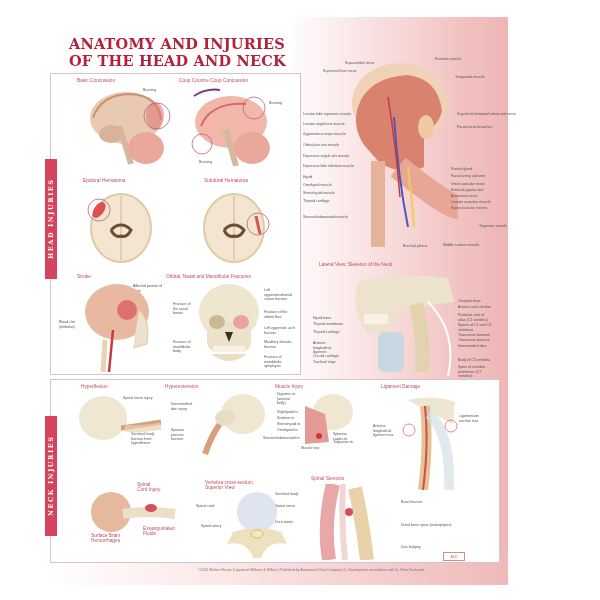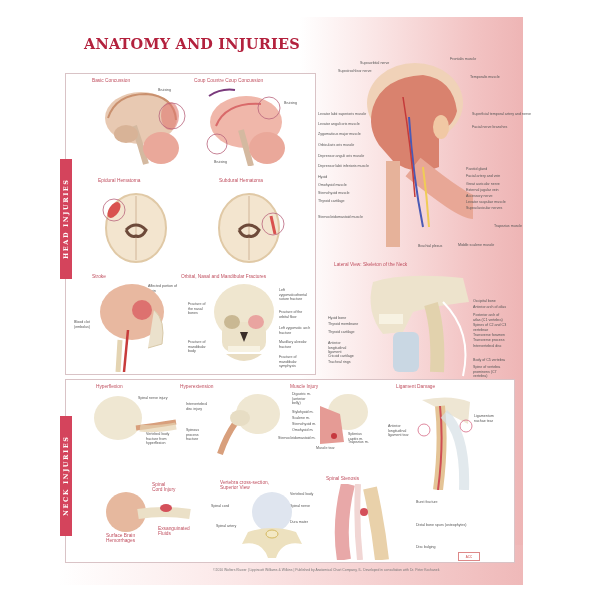--- a/index.html
+++ b/index.html
@@ -1,17 +1,17 @@
 <!DOCTYPE html>
 <html><head>
 <meta charset="utf-8">
 <style>
   html, body { margin:0; padding:0; }
   body { width:600px; height:600px; background:#ffffff; position:relative; overflow:hidden; font-family:"Liberation Sans", sans-serif; }
-  .poster { position:absolute; left:58px; top:17px; width:465px; height:568px; background:linear-gradient(90deg,#ffffff 0%,#ffffff 52%,#fbe9e9 66%,#f2c2c2 90%,#eeb5b5 100%); }
+  .poster { position:absolute; left:43px; top:17px; width:465px; height:568px; background:linear-gradient(90deg,#ffffff 0%,#ffffff 52%,#fbe9e9 66%,#f2c2c2 90%,#eeb5b5 100%); }
   .poster-bottom { position:absolute; left:0; right:0; bottom:0; height:40px; background:linear-gradient(90deg,#fff 0%,#fbe6e6 40%,#efb9b9 100%); }
   .title { position:absolute; left:26px; top:18px; color:#b3213d; font-family:"DejaVu Serif", serif; font-weight:bold; font-size:14.5px; line-height:17px; letter-spacing:0.2px; }
   .panel { position:absolute; background:#fff; border:1px solid #d9c3c6; }
   .panel-head { left:7px; top:56px; width:249px; height:300px; }
   .panel-neck { left:7px; top:362px; width:448px; height:182px; }
   .side-tab { position:absolute; width:12px; background:#d4445c; color:#fff; font-family:"DejaVu Serif",serif; font-weight:bold; font-size:6.5px; letter-spacing:1.6px; writing-mode:vertical-rl; transform:rotate(180deg); text-align:center; display:flex; align-items:center; justify-content:center; }
   .tab-head { left:-6px; top:85px; height:120px; }
   .tab-neck { left:-6px; top:36px; height:120px; }
   .cap { position:absolute; font-size:4.8px; color:#c05060; white-space:nowrap; }
   .lbl { position:absolute; font-size:3.6px; color:#555; white-space:nowrap; line-height:4.5px; }
@@ -22,20 +22,21 @@
   svg { display:block; }
 </style>
 </head>
 <body>
 
 <div class="poster">
   <div class="poster-bottom"></div>
 
   <div class="title">
     <div>ANATOMY AND INJURIES</div>
+    <div>OF THE HEAD AND NECK</div>
   </div>
 
   <div class="panel panel-head">
     <div class="side-tab tab-head">HEAD INJURIES</div>
 
     <div class="cap" style="left:26px;top:4px">Basic Concussion</div>
     <div class="lbl" style="left:92px;top:14px">Bruising</div>
     <svg class="fig" style="left:30px;top:12px" width="90" height="80">
       <ellipse cx="45" cy="32" rx="36" ry="26" fill="#e8c9b2"></ellipse>
       <path d="M12 32 Q20 8 50 8 Q78 10 80 34" fill="none" stroke="#c9906e" stroke-width="2"></path>

